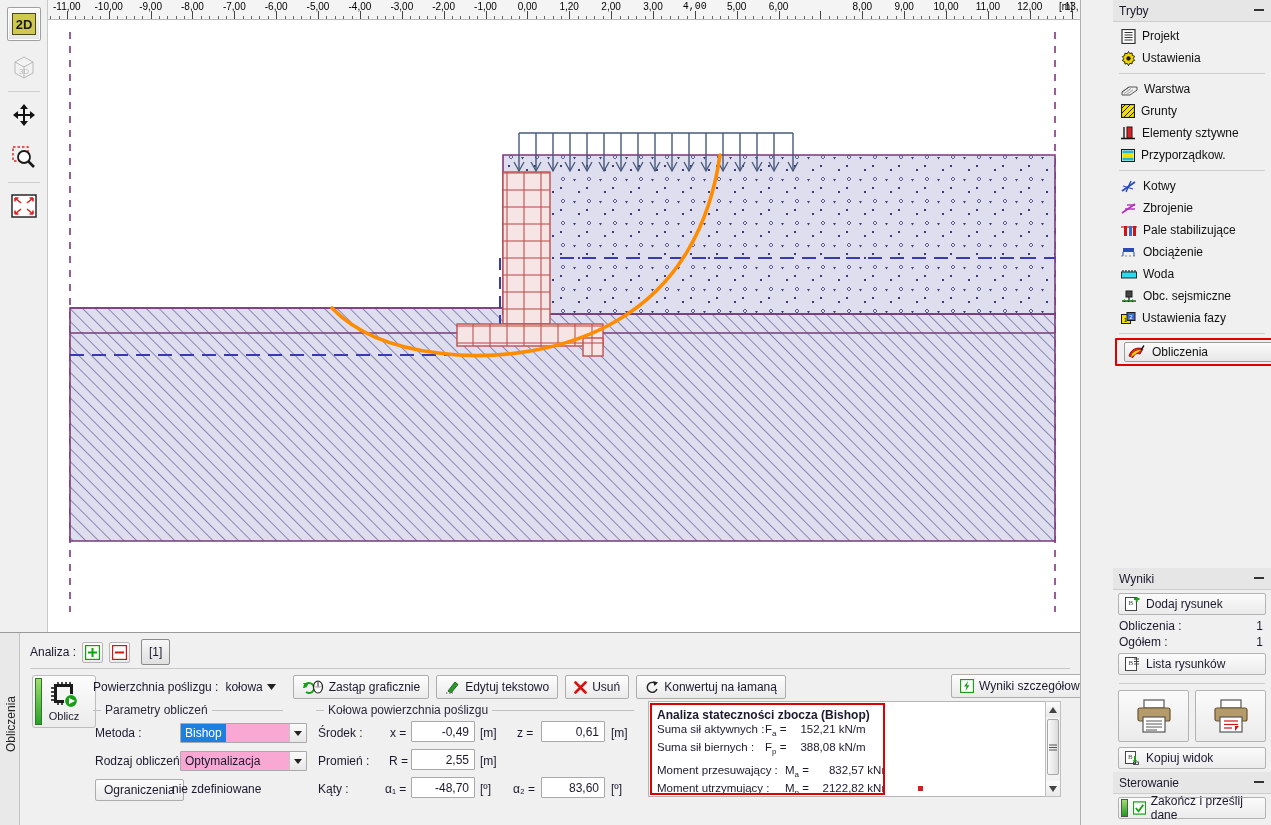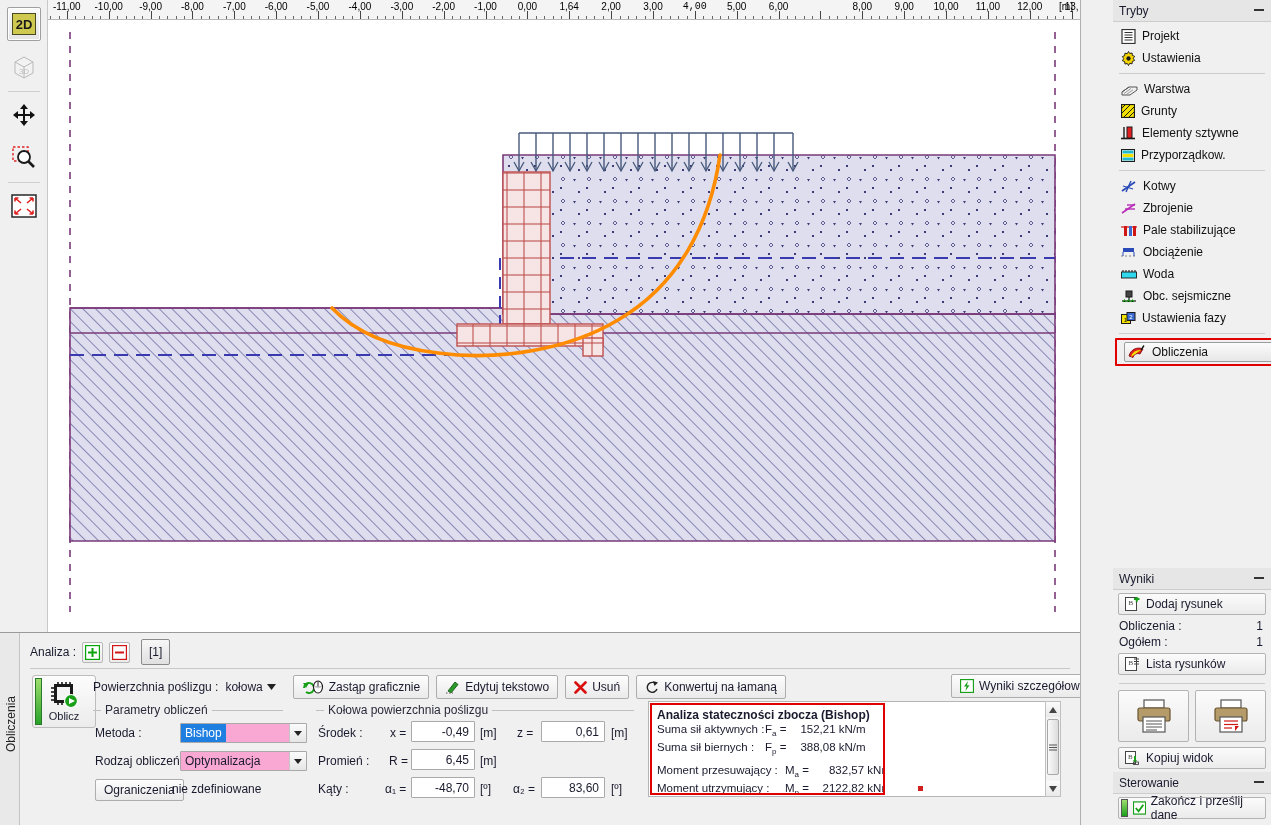--- a/index.html
+++ b/index.html
@@ -395,21 +395,21 @@
       <div class="rl-label" style="left: 102.6px;">-9,00</div>
       <div class="rl-label" style="left: 144.4px;">-8,00</div>
       <div class="rl-label" style="left: 186.3px;">-7,00</div>
       <div class="rl-label" style="left: 228.2px;">-6,00</div>
       <div class="rl-label" style="left: 270px;">-5,00</div>
       <div class="rl-label" style="left: 311.9px;">-4,00</div>
       <div class="rl-label" style="left: 353.8px;">-3,00</div>
       <div class="rl-label" style="left: 395.6px;">-2,00</div>
       <div class="rl-label" style="left: 437.5px;">-1,00</div>
       <div class="rl-label" style="left: 479.4px;">0,00</div>
-      <div class="rl-label" style="left: 521.2px;">1,64</div>
+      <div class="rl-label" style="left: 521.2px;">1,20</div>
       <div class="rl-label" style="left: 563.1px;">2,00</div>
       <div class="rl-label" style="left: 605px;">3,00</div>
       <div class="rl-label" style="left: 646.8px; font-family: Liberation Mono, monospace;">4,00</div>
       <div class="rl-label" style="left: 688.7px;">5,00</div>
       <div class="rl-label" style="left: 730.6px;">6,00</div>
       <div class="rl-label" style="left: 772.4px; margin-top: 33px;">7,00</div>
       <div class="rl-label" style="left: 814.3px;">8,00</div>
       <div class="rl-label" style="left: 856.2px;">9,00</div>
       <div class="rl-label" style="left: 898px;">10,00</div>
       <div class="rl-label" style="left: 939.9px;">11,00</div>
@@ -649,21 +649,21 @@
   <span class="field-label" style="position:absolute;left:318px;top:726px;">Środek :</span>
   <span class="field-label" style="position:absolute;left:390px;top:726px;">x =</span>
   <div class="numbox" style="position:absolute;left:411px;top:721px;width:64px;">-0,49</div>
   <span class="unit" style="position:absolute;left:480px;top:726px;">[m]</span>
   <span class="field-label" style="position:absolute;left:517px;top:726px;">z =</span>
   <div class="numbox" style="position:absolute;left:541px;top:721px;width:64px;">0,61</div>
   <span class="unit" style="position:absolute;left:611px;top:726px;">[m]</span>
 
   <span class="field-label" style="position:absolute;left:318px;top:754px;">Promień :</span>
   <span class="field-label" style="position:absolute;left:389px;top:754px;">R =</span>
-  <div class="numbox" style="position:absolute;left:411px;top:749px;width:64px;">6,45</div>
+  <div class="numbox" style="position:absolute;left:411px;top:749px;width:64px;">2,55</div>
   <span class="unit" style="position:absolute;left:480px;top:754px;">[m]</span>
 
   <span class="field-label" style="position:absolute;left:318px;top:782px;">Kąty :</span>
   <span class="field-label" style="position:absolute;left:385px;top:782px;">α₁ =</span>
   <div class="numbox" style="position:absolute;left:411px;top:777px;width:64px;">-48,70</div>
   <span class="unit" style="position:absolute;left:480px;top:782px;">[º]</span>
   <span class="field-label" style="position:absolute;left:513px;top:782px;">α₂ =</span>
   <div class="numbox" style="position:absolute;left:541px;top:777px;width:64px;">83,60</div>
   <span class="unit" style="position:absolute;left:611px;top:782px;">[º]</span>
 

